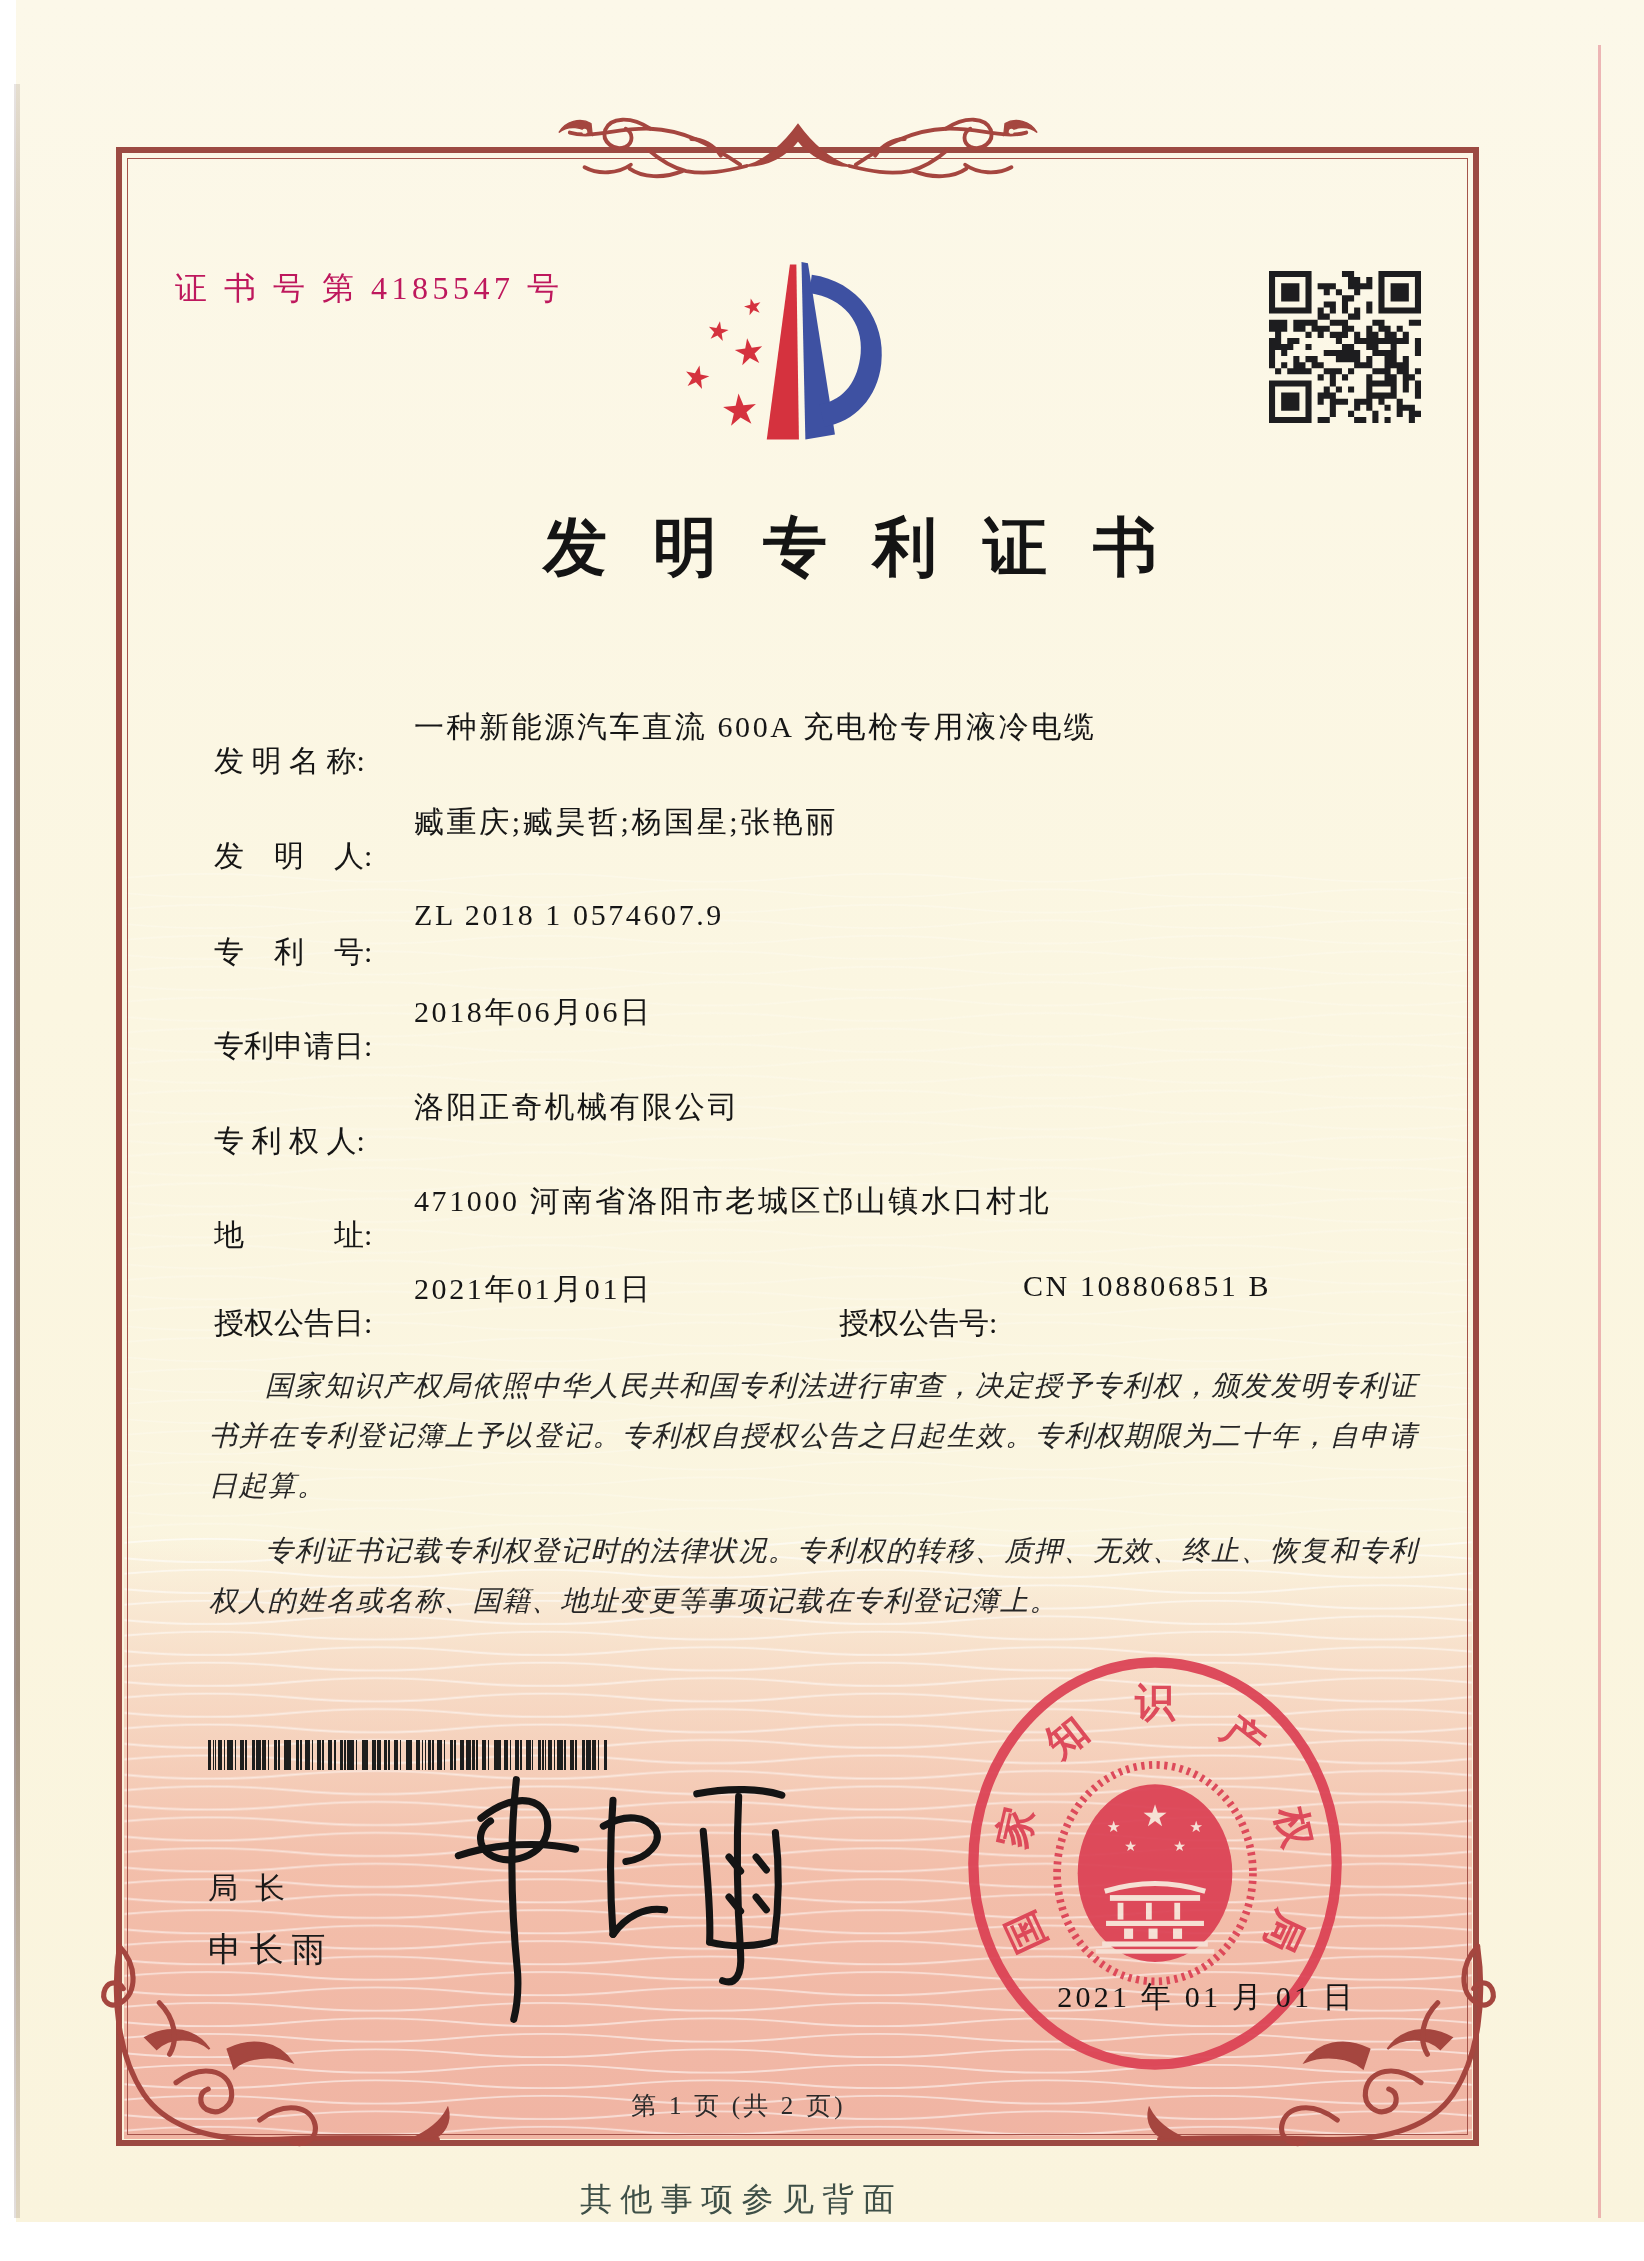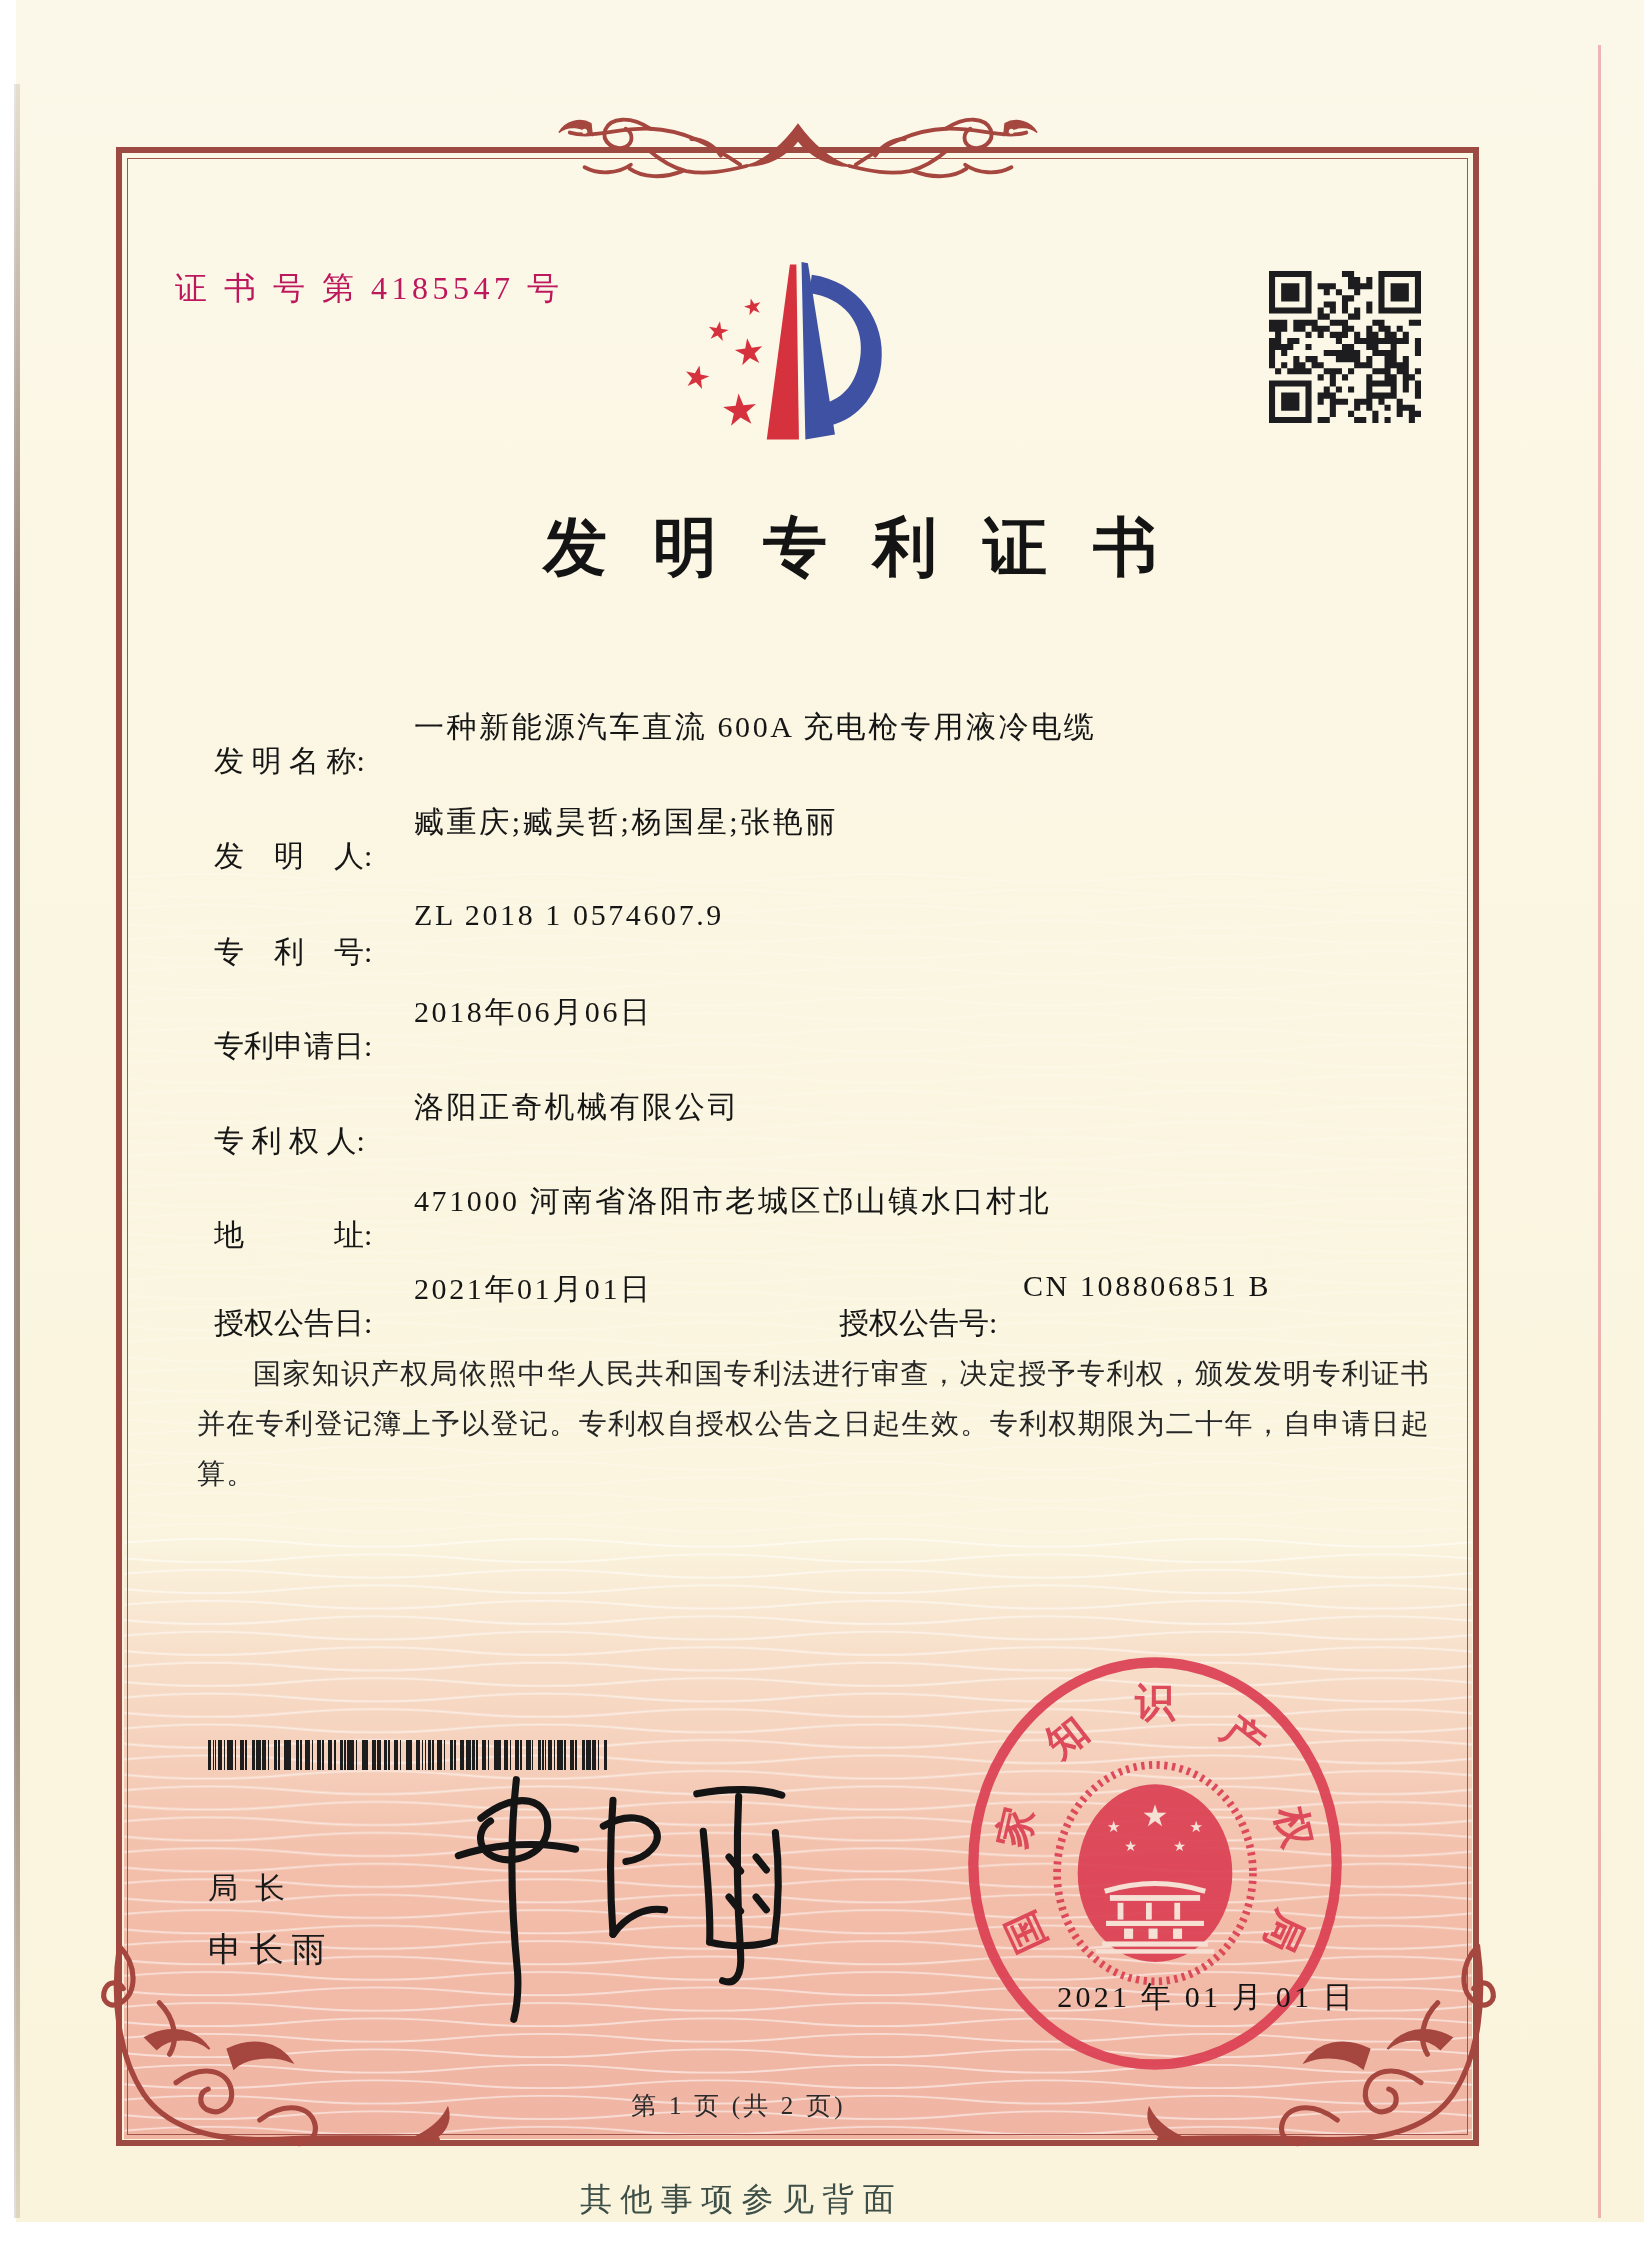--- a/index.html
+++ b/index.html
@@ -45,21 +45,21 @@
   }
   .row{position:absolute;left:199px;height:41px;font-size:30px;color:#161616;white-space:pre;}
   .row .lbl{display:inline-block;white-space:pre;}
   .row .val{position:absolute;left:215px;top:0;white-space:nowrap;letter-spacing:2.6px;}
   .row .grp2{position:absolute;left:610px;top:0;width:490px;height:41px;}
   .row .grp2 .val{left:214px;}
   .paras{
     position:absolute;left:193px;top:1345px;width:1241px;
     font-size:28px;line-height:1.78;color:#262626;letter-spacing:1.3px;text-align:justify;
   }
-  .paras p{margin:4px;text-indent:2em;}
+  .paras p{margin:16px;text-indent:2em;font-style:italic;}
   .barcode{
     position:absolute;left:208px;top:1740px;width:400px;height:30px;
     background-image:
       repeating-linear-gradient(90deg,#1d1d1d 0 2.6px,rgba(0,0,0,0) 2.6px 4.5px,#1d1d1d 4.5px 5.8px,rgba(0,0,0,0) 5.8px 9.7px,#1d1d1d 9.7px 14px,rgba(0,0,0,0) 14px 16px,#1d1d1d 16px 17.4px,rgba(0,0,0,0) 17.4px 22px),
       repeating-linear-gradient(90deg,rgba(0,0,0,0) 0 7px,#1d1d1d 7px 8.4px,rgba(0,0,0,0) 8.4px 18.7px,#1d1d1d 18.7px 22.6px,rgba(0,0,0,0) 22.6px 30px);
   }
   .director-title{position:absolute;left:208px;top:1868px;font-size:30px;color:#1a1a1a;letter-spacing:17px;}
   .director-name{position:absolute;left:208px;top:1927px;font-size:34px;color:#1a1a1a;letter-spacing:7.7px;}
   .signature{position:absolute;left:413px;top:1741px;width:400px;height:290px;}
   .seal{position:absolute;left:954px;top:1641px;width:402px;height:445px;opacity:.93;}
@@ -195,20 +195,21 @@
   <span class="lbl">授权公告日:</span>
   <span class="val">2021年01月01日</span>
   <span class="grp2">
     <span class="lbl">授权公告号:</span>
     <span class="val">CN 108806851 B</span>
   </span>
 </div>
 
 <div class="paras">
   <p>国家知识产权局依照中华人民共和国专利法进行审查，决定授予专利权，颁发发明专利证书并在专利登记簿上予以登记。专利权自授权公告之日起生效。专利权期限为二十年，自申请日起算。</p>
+  <p>专利证书记载专利权登记时的法律状况。专利权的转移、质押、无效、终止、恢复和专利权人的姓名或名称、国籍、地址变更等事项记载在专利登记簿上。</p>
 </div>
 
 <div class="barcode"></div>
 
 <div class="director-title">局长</div>
 <div class="director-name">申长雨</div>
 
 <svg class="signature" viewBox="0 0 600 450">
   <g stroke="#141414" stroke-width="11" fill="none" stroke-linecap="round" stroke-linejoin="round">
     <path d="M150,60 C140,150 142,260 152,360 C154,396 150,416 146,432"></path>

